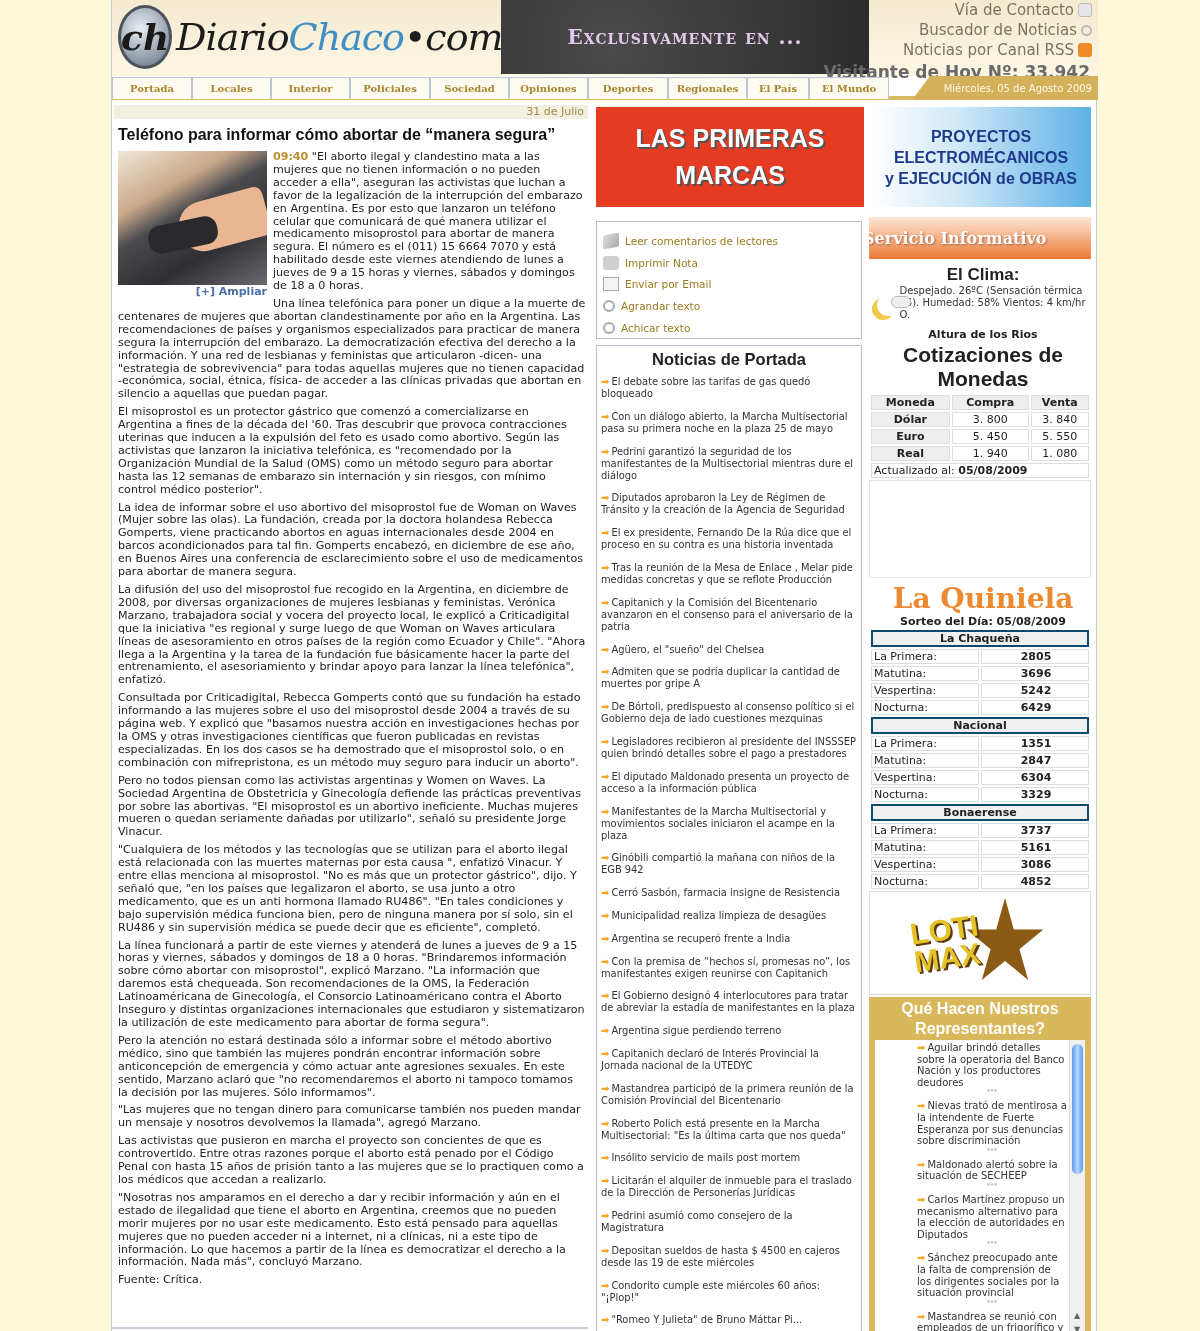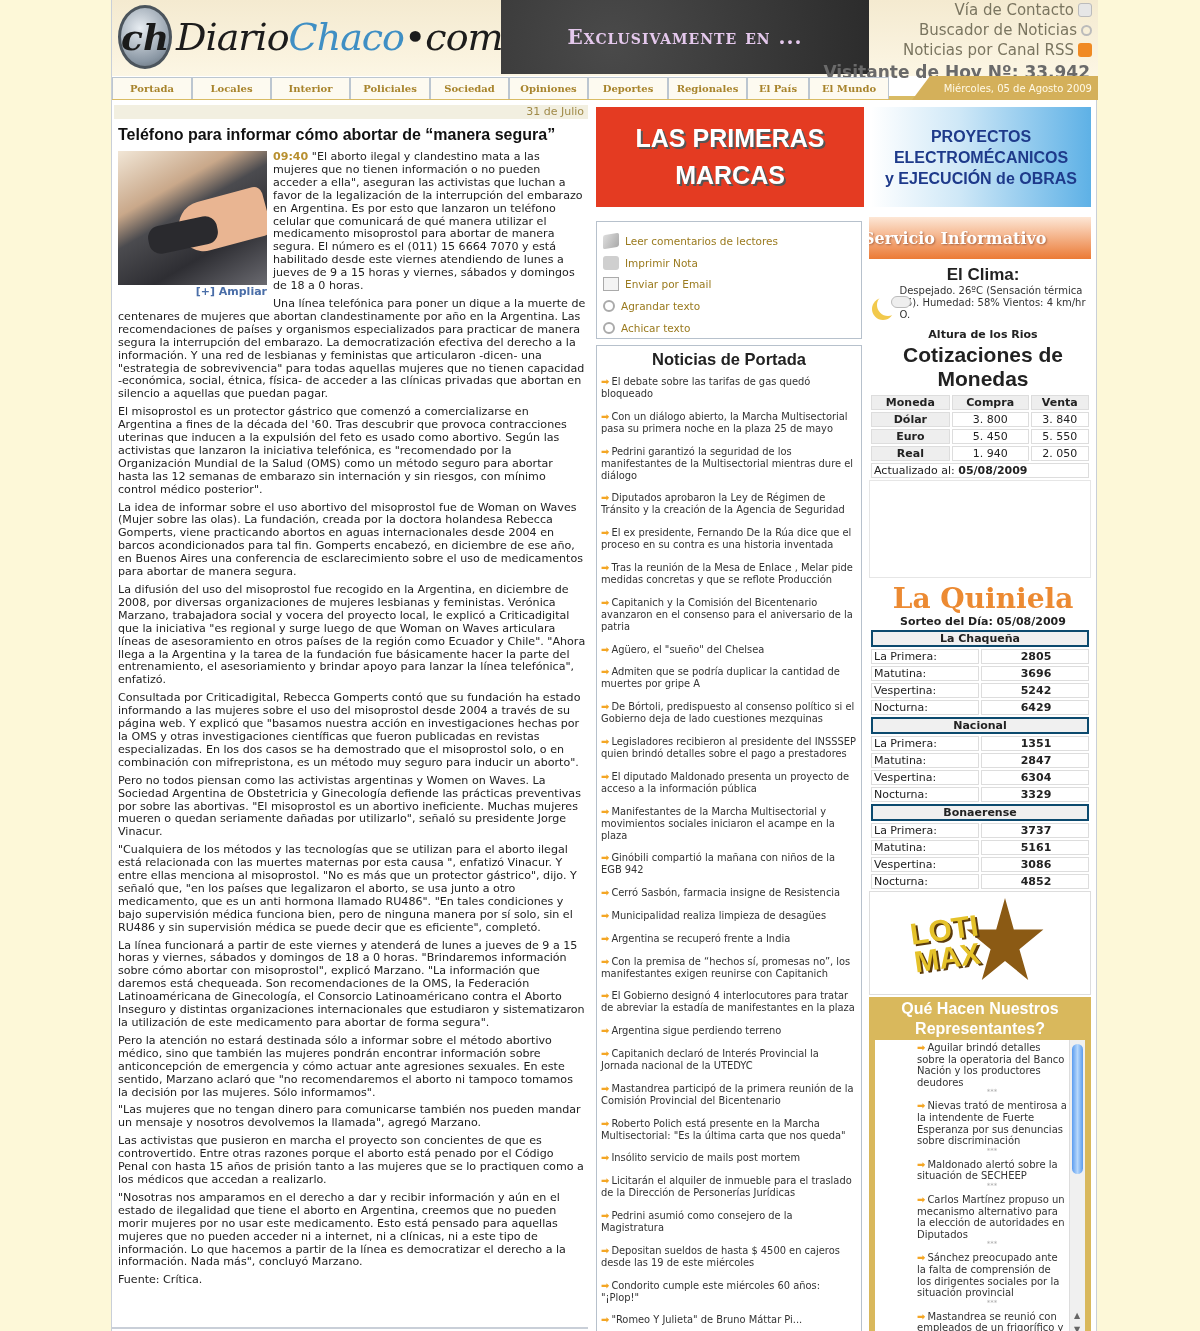--- a/index.html
+++ b/index.html
@@ -280,21 +280,21 @@
               <td class="">3. 840</td>
             </tr>
             <tr>
               <td class="mon">Euro</td>
               <td class="">5. 450</td>
               <td class="">5. 550</td>
             </tr>
             <tr>
               <td class="mon">Real</td>
               <td class="">1. 940</td>
-              <td class="">2. 050</td>
+              <td class="">1. 080</td>
             </tr>
           </tbody>
       </table>
       <div class="upd"><span>Actualizado al: </span><b>05/08/2009</b></div>
     </div>
     <div id="emptybox"></div>
     <div id="quini">
       <h3>La Quiniela</h3>
       <div class="sorteo">Sorteo del Día: 05/08/2009</div>
       <table>

